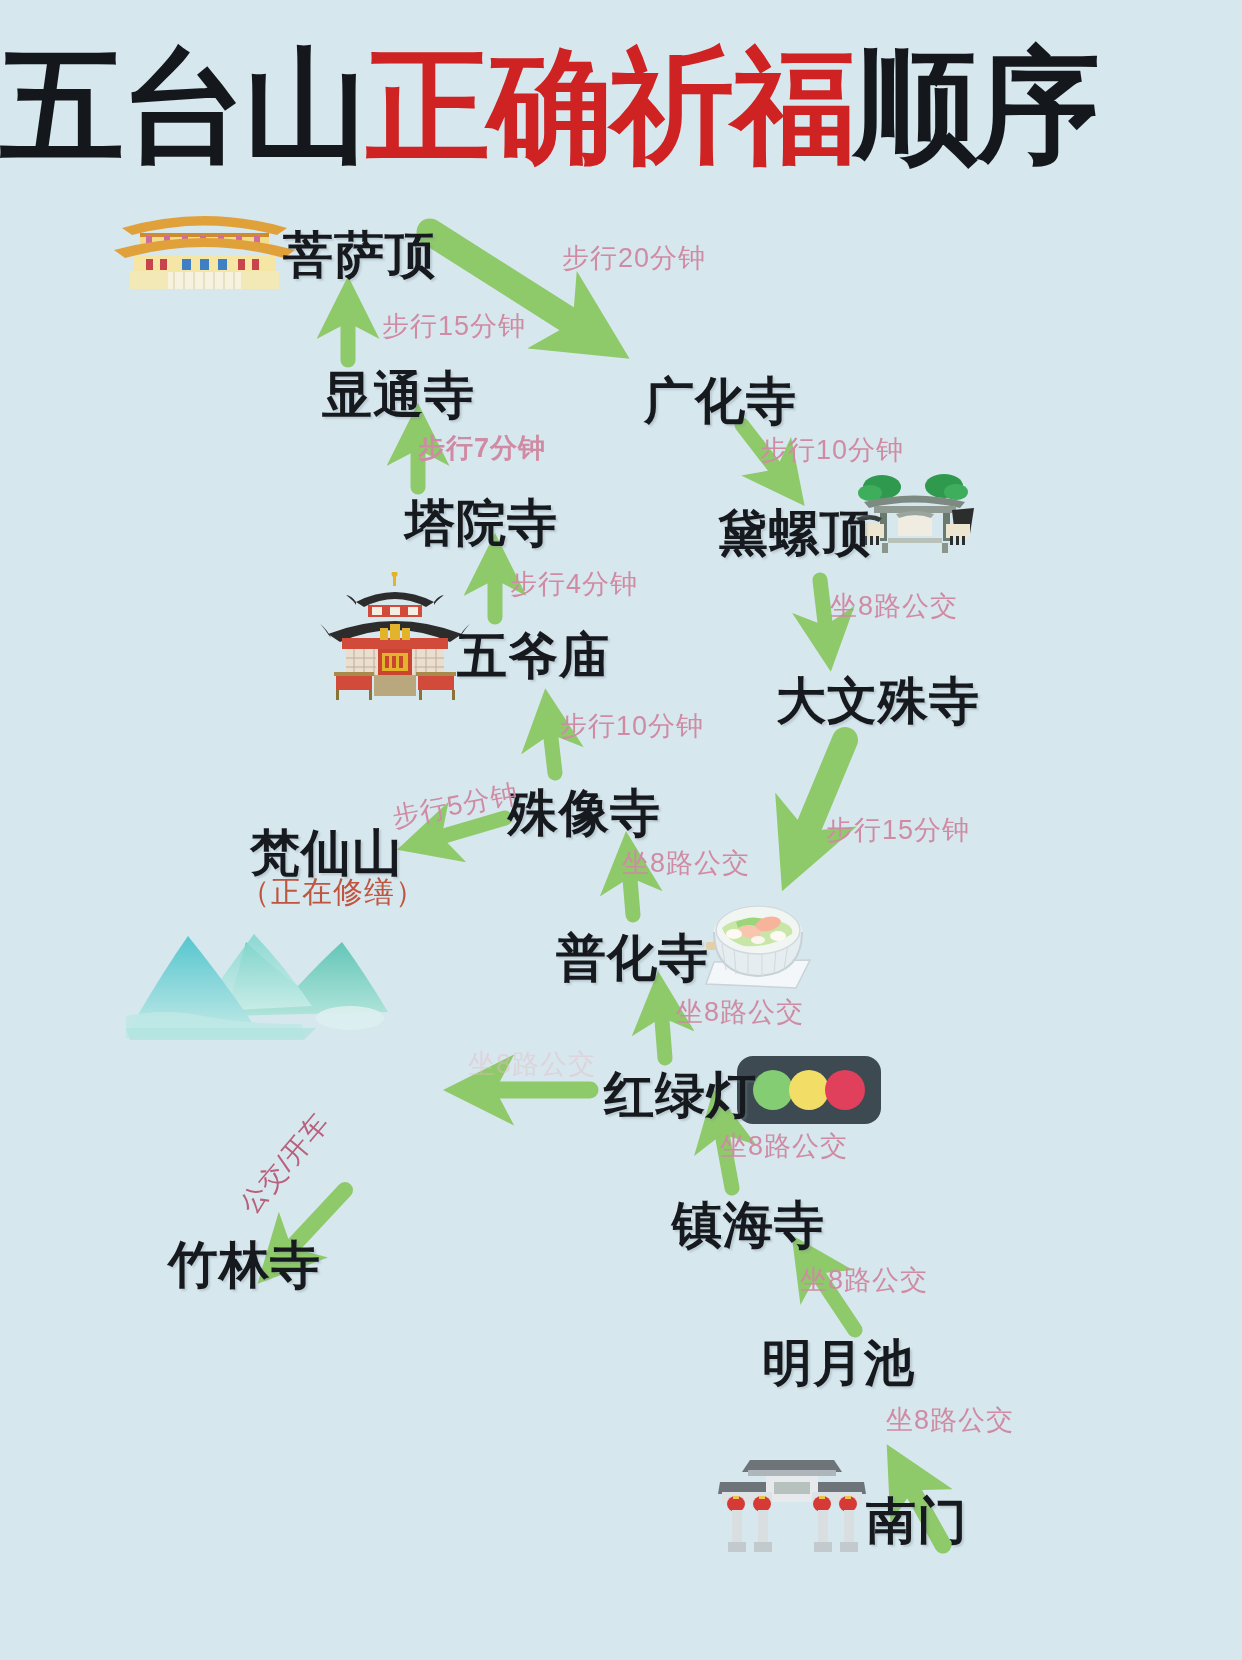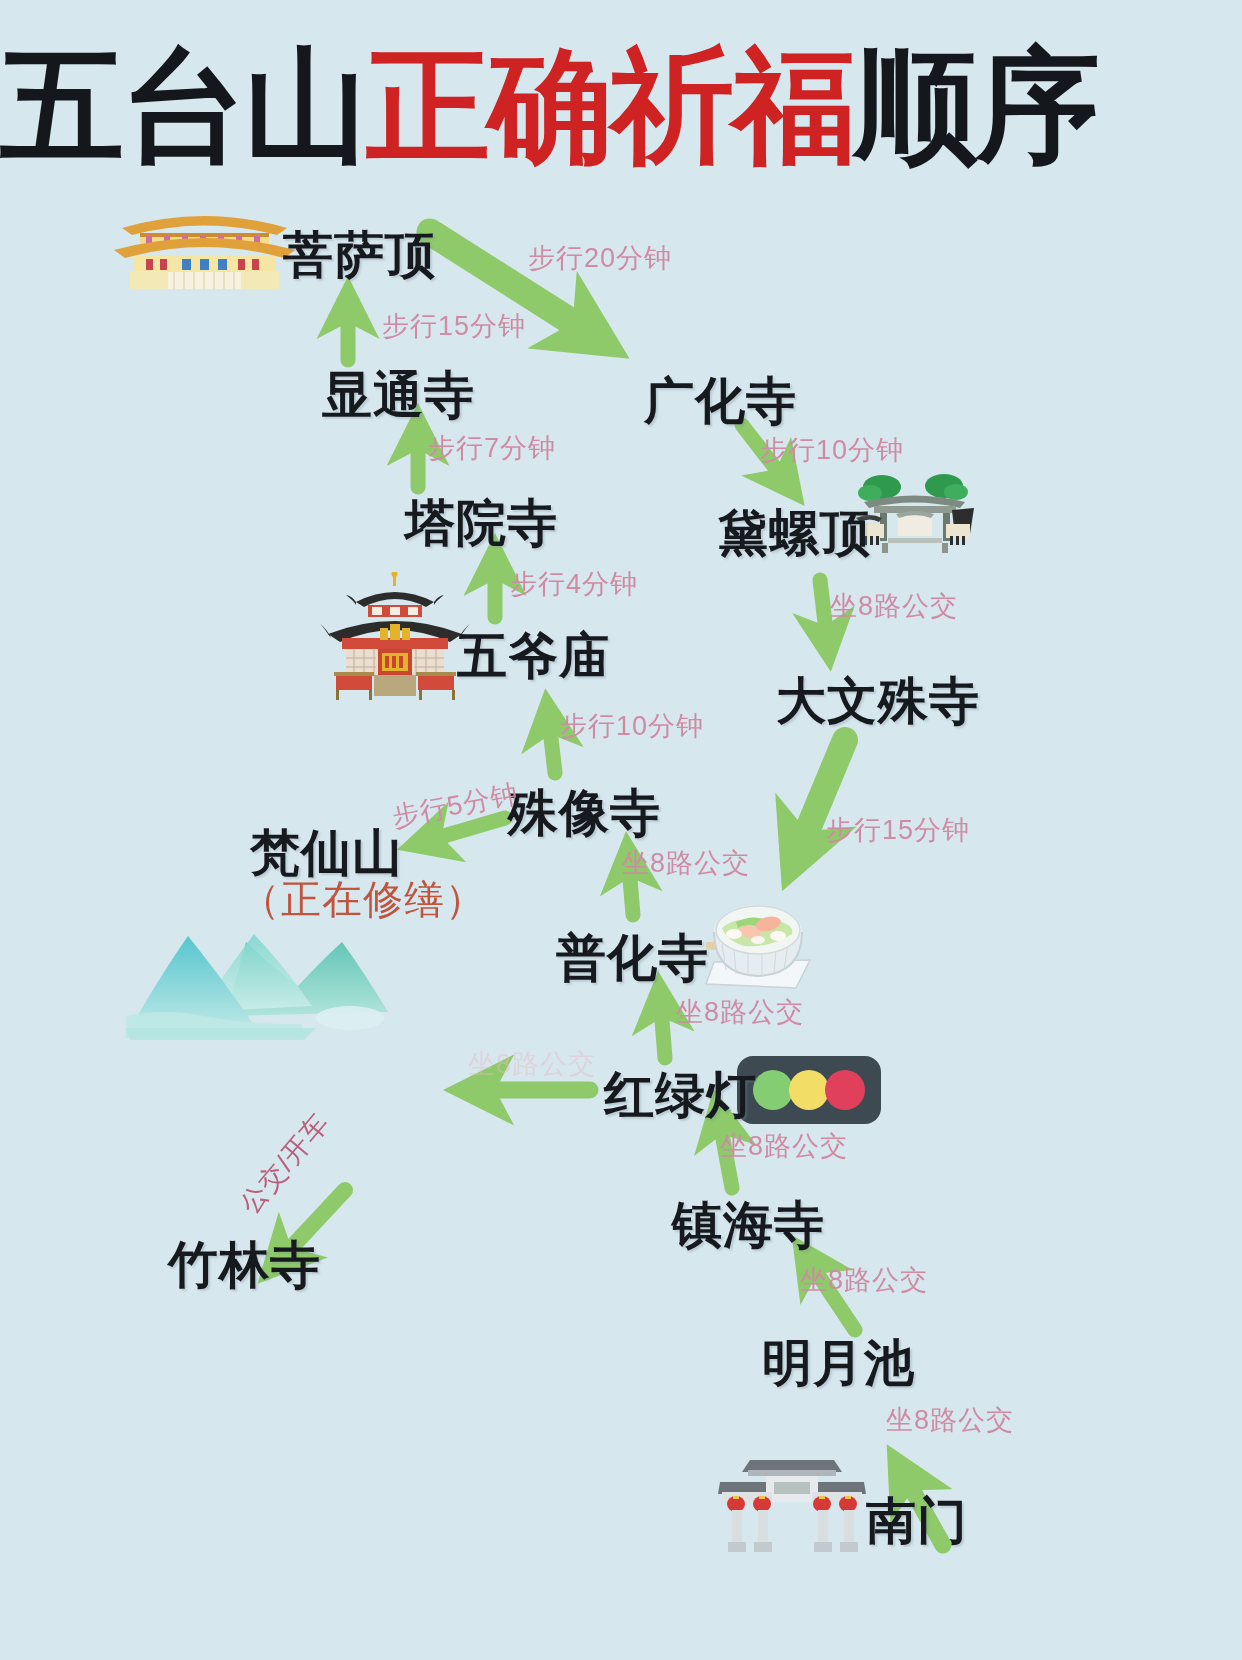--- a/index.html
+++ b/index.html
@@ -30,21 +30,21 @@
     position:absolute;
     font-weight:bold;
     color:#16191d;
     white-space:nowrap;
     text-shadow:2px 2px 2px rgba(120,140,150,.30);
     letter-spacing:1px;
   }
   .n-xl{font-size:50px;}
   .sub{
     position:absolute;
-    font-size:40px;
+    font-size:30px;
     color:#c0553f;
     white-space:nowrap;
     letter-spacing:1px;
   }
 
   
   .elabel{
     position:absolute;
     font-size:27px;
     color:#cf8ba3;
@@ -364,23 +364,23 @@
   <div class="node n-xl" style="left:508px;top:780px;">殊像寺</div>
   <div class="node n-xl" style="left:250px;top:820px;">梵仙山</div>
   <div class="sub" style="left:240px;top:872px;">（正在修缮）</div>
   <div class="node n-xl" style="left:556px;top:925px;">普化寺</div>
   <div class="node n-xl" style="left:604px;top:1062px;">红绿灯</div>
   <div class="node n-xl" style="left:168px;top:1232px;">竹林寺</div>
   <div class="node n-xl" style="left:672px;top:1192px;">镇海寺</div>
   <div class="node n-xl" style="left:762px;top:1330px;">明月池</div>
   <div class="node n-xl" style="left:866px;top:1488px;">南门</div>
 
-  <div class="elabel" style="left:528px;top:240px;text-align:right;">步行20分钟</div>
+  <div class="elabel" style="left:562px;top:240px;text-align:right;">步行20分钟</div>
   <div class="elabel" style="left:382px;top:308px;">步行15分钟</div>
-  <div class="elabel" style="left:428px;top:430px;">步行7分钟</div>
+  <div class="elabel" style="left:418px;top:430px;font-weight:bold;">步行7分钟</div>
   <div class="elabel" style="left:760px;top:432px;">步行10分钟</div>
   <div class="elabel" style="left:510px;top:566px;">步行4分钟</div>
   <div class="elabel" style="left:830px;top:588px;">坐8路公交</div>
   <div class="elabel" style="left:560px;top:708px;">步行10分钟</div>
   <div class="elabel" style="left:389px;top:800px;transform:rotate(-11deg);transform-origin:left top;">步行5分钟</div>
   <div class="elabel" style="left:826px;top:812px;">步行15分钟</div>
   <div class="elabel" style="left:622px;top:845px;">坐8路公交</div>
   <div class="elabel" style="left:676px;top:994px;">坐8路公交</div>
   <div class="elabel faint" style="left:468px;top:1046px;">坐8路公交</div>
   <div class="elabel rot" style="left:232px;top:1198px;transform:rotate(-50deg);transform-origin:left top;">公交/开车</div>

